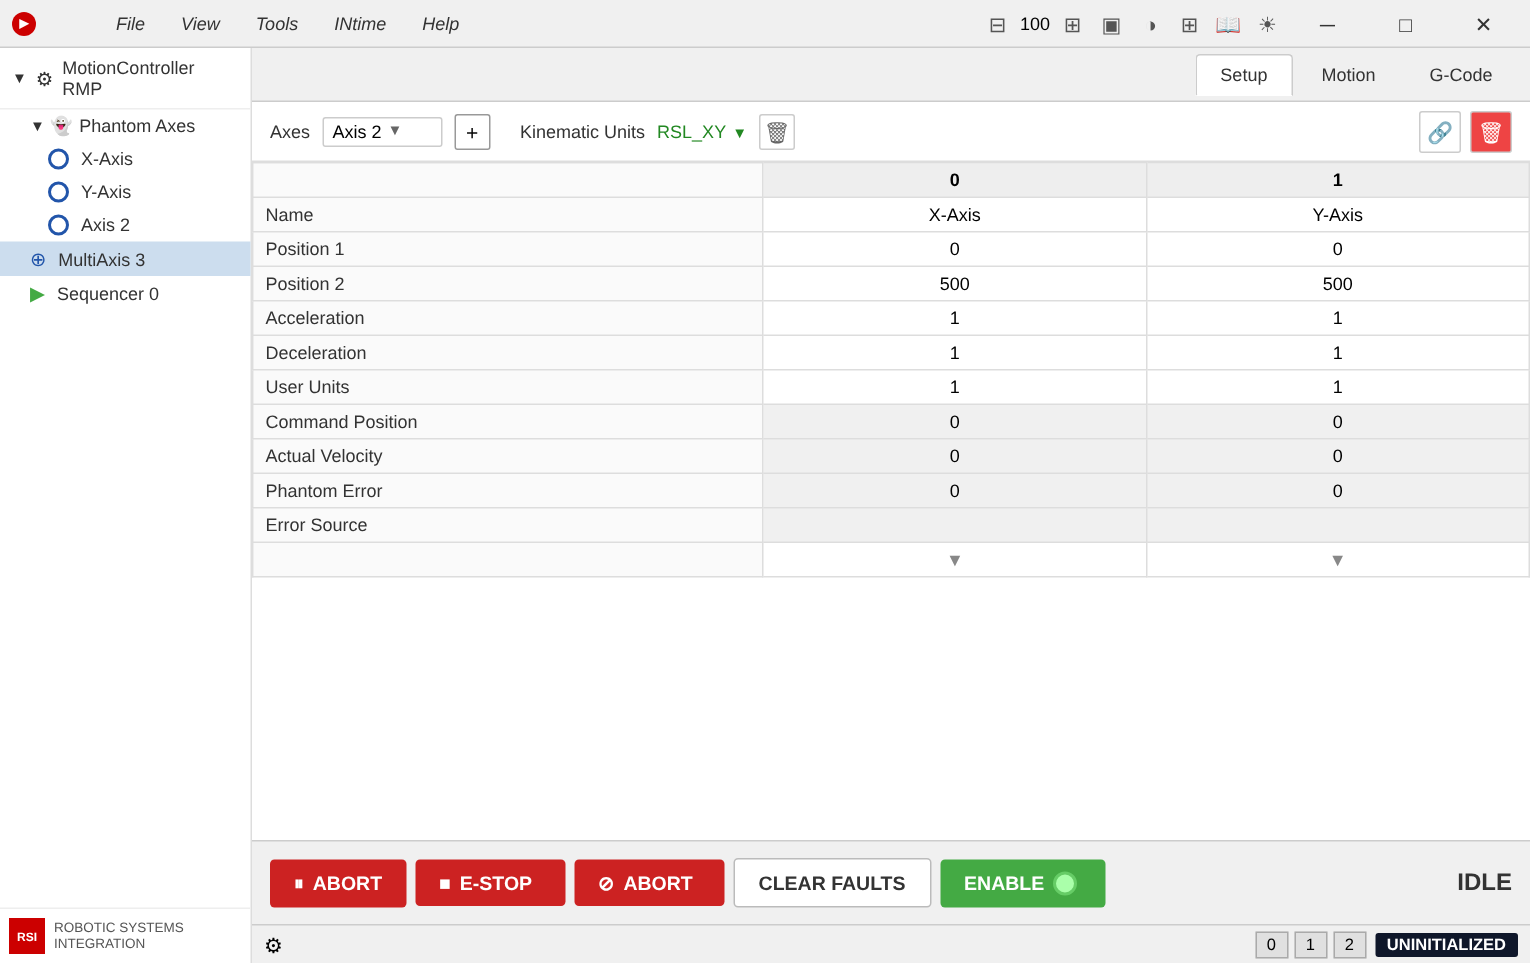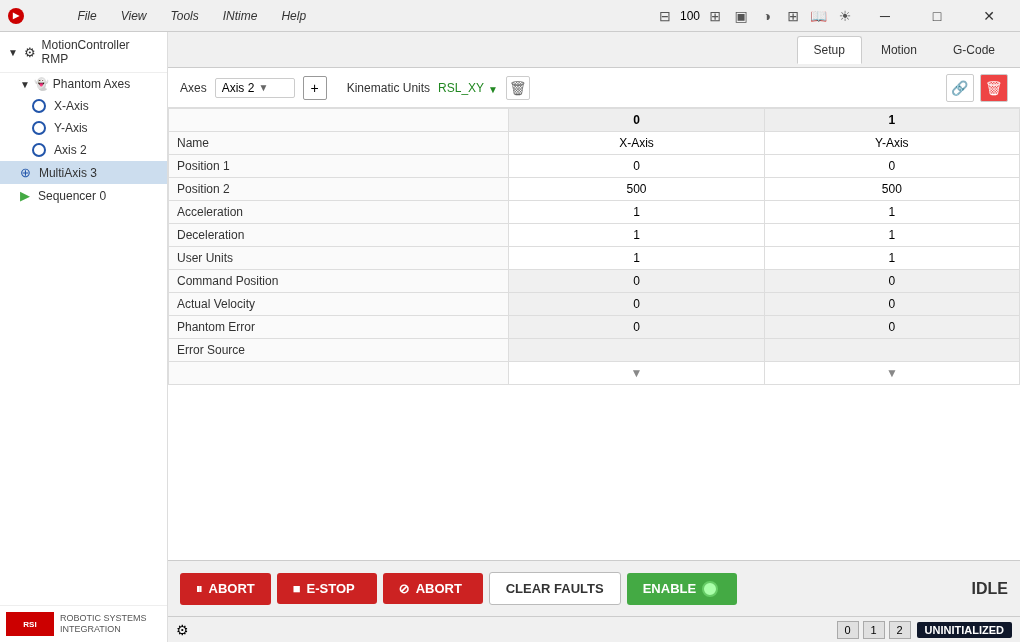--- a/index.html
+++ b/index.html
@@ -158,21 +158,21 @@
       width: 22px; height: 18px; border: 1px solid #aaa; background: #e0e0e0;
       display: flex; align-items: center; justify-content: center; font-size: 11px;
     }
     .status-badge {
       background: #0f172a; color: white; padding: 2px 8px;
       font-size: 11px; font-weight: 600; border-radius: 2px;
     }
 
     
     .rsi-logo { display: flex; align-items: center; gap: 6px; padding: 6px; }
-    .rsi-logo-img { width: 48px; height: 24px; background: #cc0000; display: flex; align-items: center; justify-content: center; }
+    .rsi-logo-img { width: 24px; height: 24px; background: #cc0000; display: flex; align-items: center; justify-content: center; }
     .rsi-logo-text { font-size: 9px; color: #555; line-height: 1.2; }
 
     .toggle-dot { width: 16px; height: 16px; background: #aaffaa; border-radius: 50%; border: 2px solid #66cc66; }
 
     .sidebar-bottom { margin-top: auto; border-top: 1px solid #eee; }
   </style>
 </head>
 <body>
 
 <div class="titlebar">

